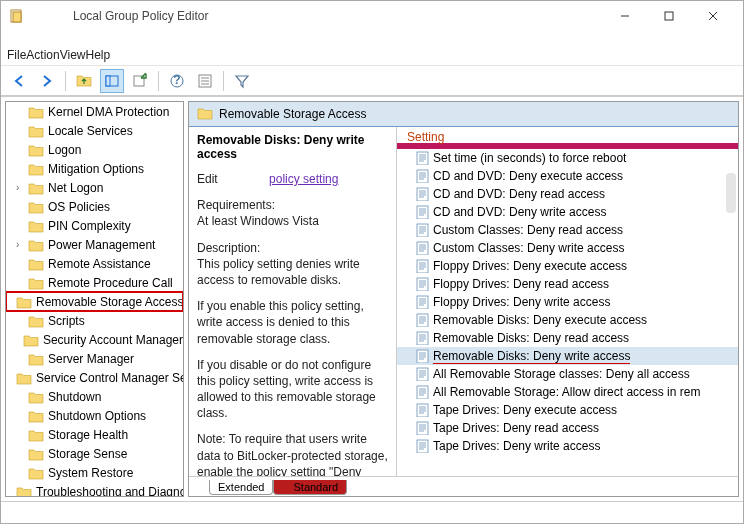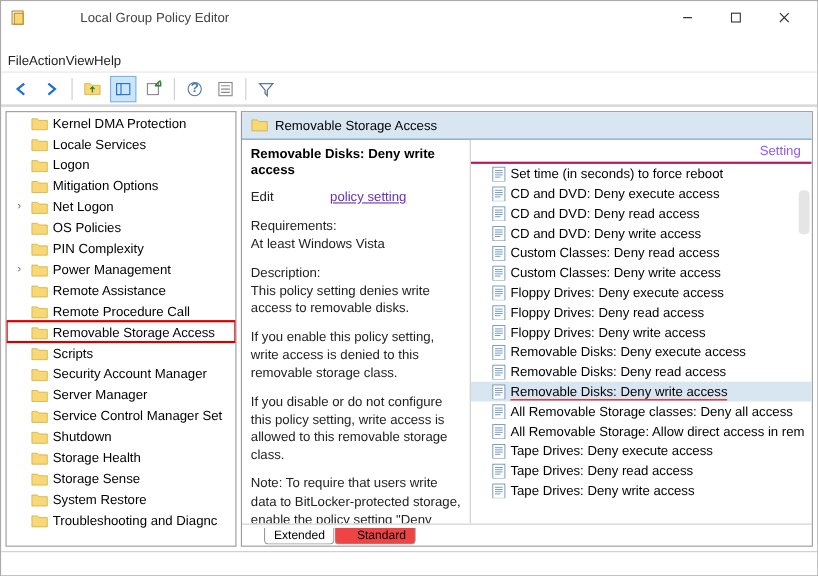--- a/index.html
+++ b/index.html
@@ -8,42 +8,42 @@
 .titlebar .icon { width: 16px; height: 16px; margin-right: 6px; }
 .titlebar .title { flex: 1; color: #444; }
 .winbtns { display: flex; gap: 0; }
 .winbtn { width: 44px; height: 28px; display: flex; align-items: center; justify-content: center; color: #555; }
 .menubar { height: 22px; display: flex; align-items: center; padding: 0 6px; border-bottom: 1px solid #e5e5e5; margin-top: 13px; }
 .menubar span { color: #222; }
 .toolbar { height: 30px; display: flex; align-items: center; padding: 2px 6px; gap: 4px; border-bottom: 1px solid #ccc; }
 .toolbar .tbtn { width: 24px; height: 24px; display: flex; align-items: center; justify-content: center; border: 1px solid transparent; }
 .toolbar .sep { width: 1px; height: 20px; background: #ccc; margin: 0 2px; }
 .content { flex: 1; display: flex; border-top: 1px solid #ccc; overflow: hidden; }
-.tree { width: 210px; border: 1px solid #999; margin: 4px 2px 4px 4px; overflow-y: auto; overflow-x: hidden; background: #fff; }
+.tree { width: 179px; border: 1px solid #999; margin: 4px 2px 4px 4px; overflow-y: auto; overflow-x: hidden; background: #fff; }
 .tree-item { display: flex; align-items: center; height: 19px; padding-left: 10px; white-space: nowrap; }
 .tree-item .chev { width: 12px; color: #666; font-size: 10px; }
 .tree-item .fld { width: 16px; height: 14px; margin-right: 4px; display:inline-block; }
 .tree-item.selected { outline: 2px solid #d40000; outline-offset: -1px; background: #fff; }
 .right { flex: 1; border: 1px solid #999; margin: 4px 4px 4px 2px; display: flex; flex-direction: column; overflow: hidden; }
 .crumb { background: #d8e6f2; border-bottom: 1px solid #6f9bc4; padding: 4px 8px; display: flex; align-items: center; gap: 6px; font-size: 13px; }
 .panes { flex: 1; display: flex; overflow: hidden; }
 .desc-pane { width: 208px; border-right: 1px solid #ccc; padding: 6px 8px 6px 8px; overflow-y: hidden; position: relative; }
 .desc-pane h4 { font-weight: 600; font-size: 12px; margin-bottom: 10px; }
 .desc-pane a { color: #6a2fb5; text-decoration: underline; padding-left: 48px; }
 .desc-pane p { margin-bottom: 10px; line-height: 1.35; color: #222; }
 .list-pane { flex: 1; display: flex; flex-direction: column; overflow: hidden; }
-.list-hdr { height: 22px; border-bottom: 2px solid #be185d; padding: 3px 10px; color: #8b5cf6; background: #fff; text-align: right; }
+.list-hdr { height: 22px; border-bottom: 6px solid #be185d; padding: 3px 10px; color: #c2410c; background: #fff; }
 .list-body { flex: 1; overflow-y: auto; position: relative; }
 .li { display: flex; align-items: center; height: 18px; padding-left: 18px; gap: 4px; white-space: nowrap; }
 .li.sel { background: #d8e6f2; }
 .li.sel .lbl { border-bottom: 1px solid #d40000; }
 .li .pic { width: 14px; height: 14px; flex-shrink:0; }
 .tabs { height: 20px; border-top: 1px solid #ccc; display: flex; align-items: flex-end; padding-left: 20px; gap: 0; }
 .tab { border: 1px solid #999; border-top: none; border-radius: 0 0 4px 4px; padding: 1px 8px; font-size: 11px; background: #fff; position: relative; top: -1px; }
-.tab.inactive { background: #ef4444; padding-left: 19px; }
+.tab.inactive { background: #b91c1c; padding-left: 19px; }
 .status { height: 22px; border-top: 1px solid #ccc; }
 .vscroll-hint { position:absolute; right:2px; top:24px; width:10px; background:#e5e5e5; border-radius:4px; }
 </style>
 </head>
 <body>
 
 <svg width="0" height="0" style="position:absolute">
   <defs>
     <g id="folder-icon">
       <path d="M1 3 h5 l1.5 1.5 H15 V13 H1 Z" fill="#f8d775" stroke="#c9a227" stroke-width="0.6"></path>
@@ -259,20 +259,27 @@
         <span class="fld"><svg width="16" height="14">
             <use href="#folder-icon"></use>
           </svg></span>
         <span>Shutdown</span>
       </div>
       <div class="tree-item">
         <span class="chev"></span>
         <span class="fld"><svg width="16" height="14">
             <use href="#folder-icon"></use>
           </svg></span>
+        <span>Shutdown Options</span>
+      </div>
+      <div class="tree-item">
+        <span class="chev"></span>
+        <span class="fld"><svg width="16" height="14">
+            <use href="#folder-icon"></use>
+          </svg></span>
         <span>Storage Health</span>
       </div>
       <div class="tree-item">
         <span class="chev"></span>
         <span class="fld"><svg width="16" height="14">
             <use href="#folder-icon"></use>
           </svg></span>
         <span>Storage Sense</span>
       </div>
       <div class="tree-item">

